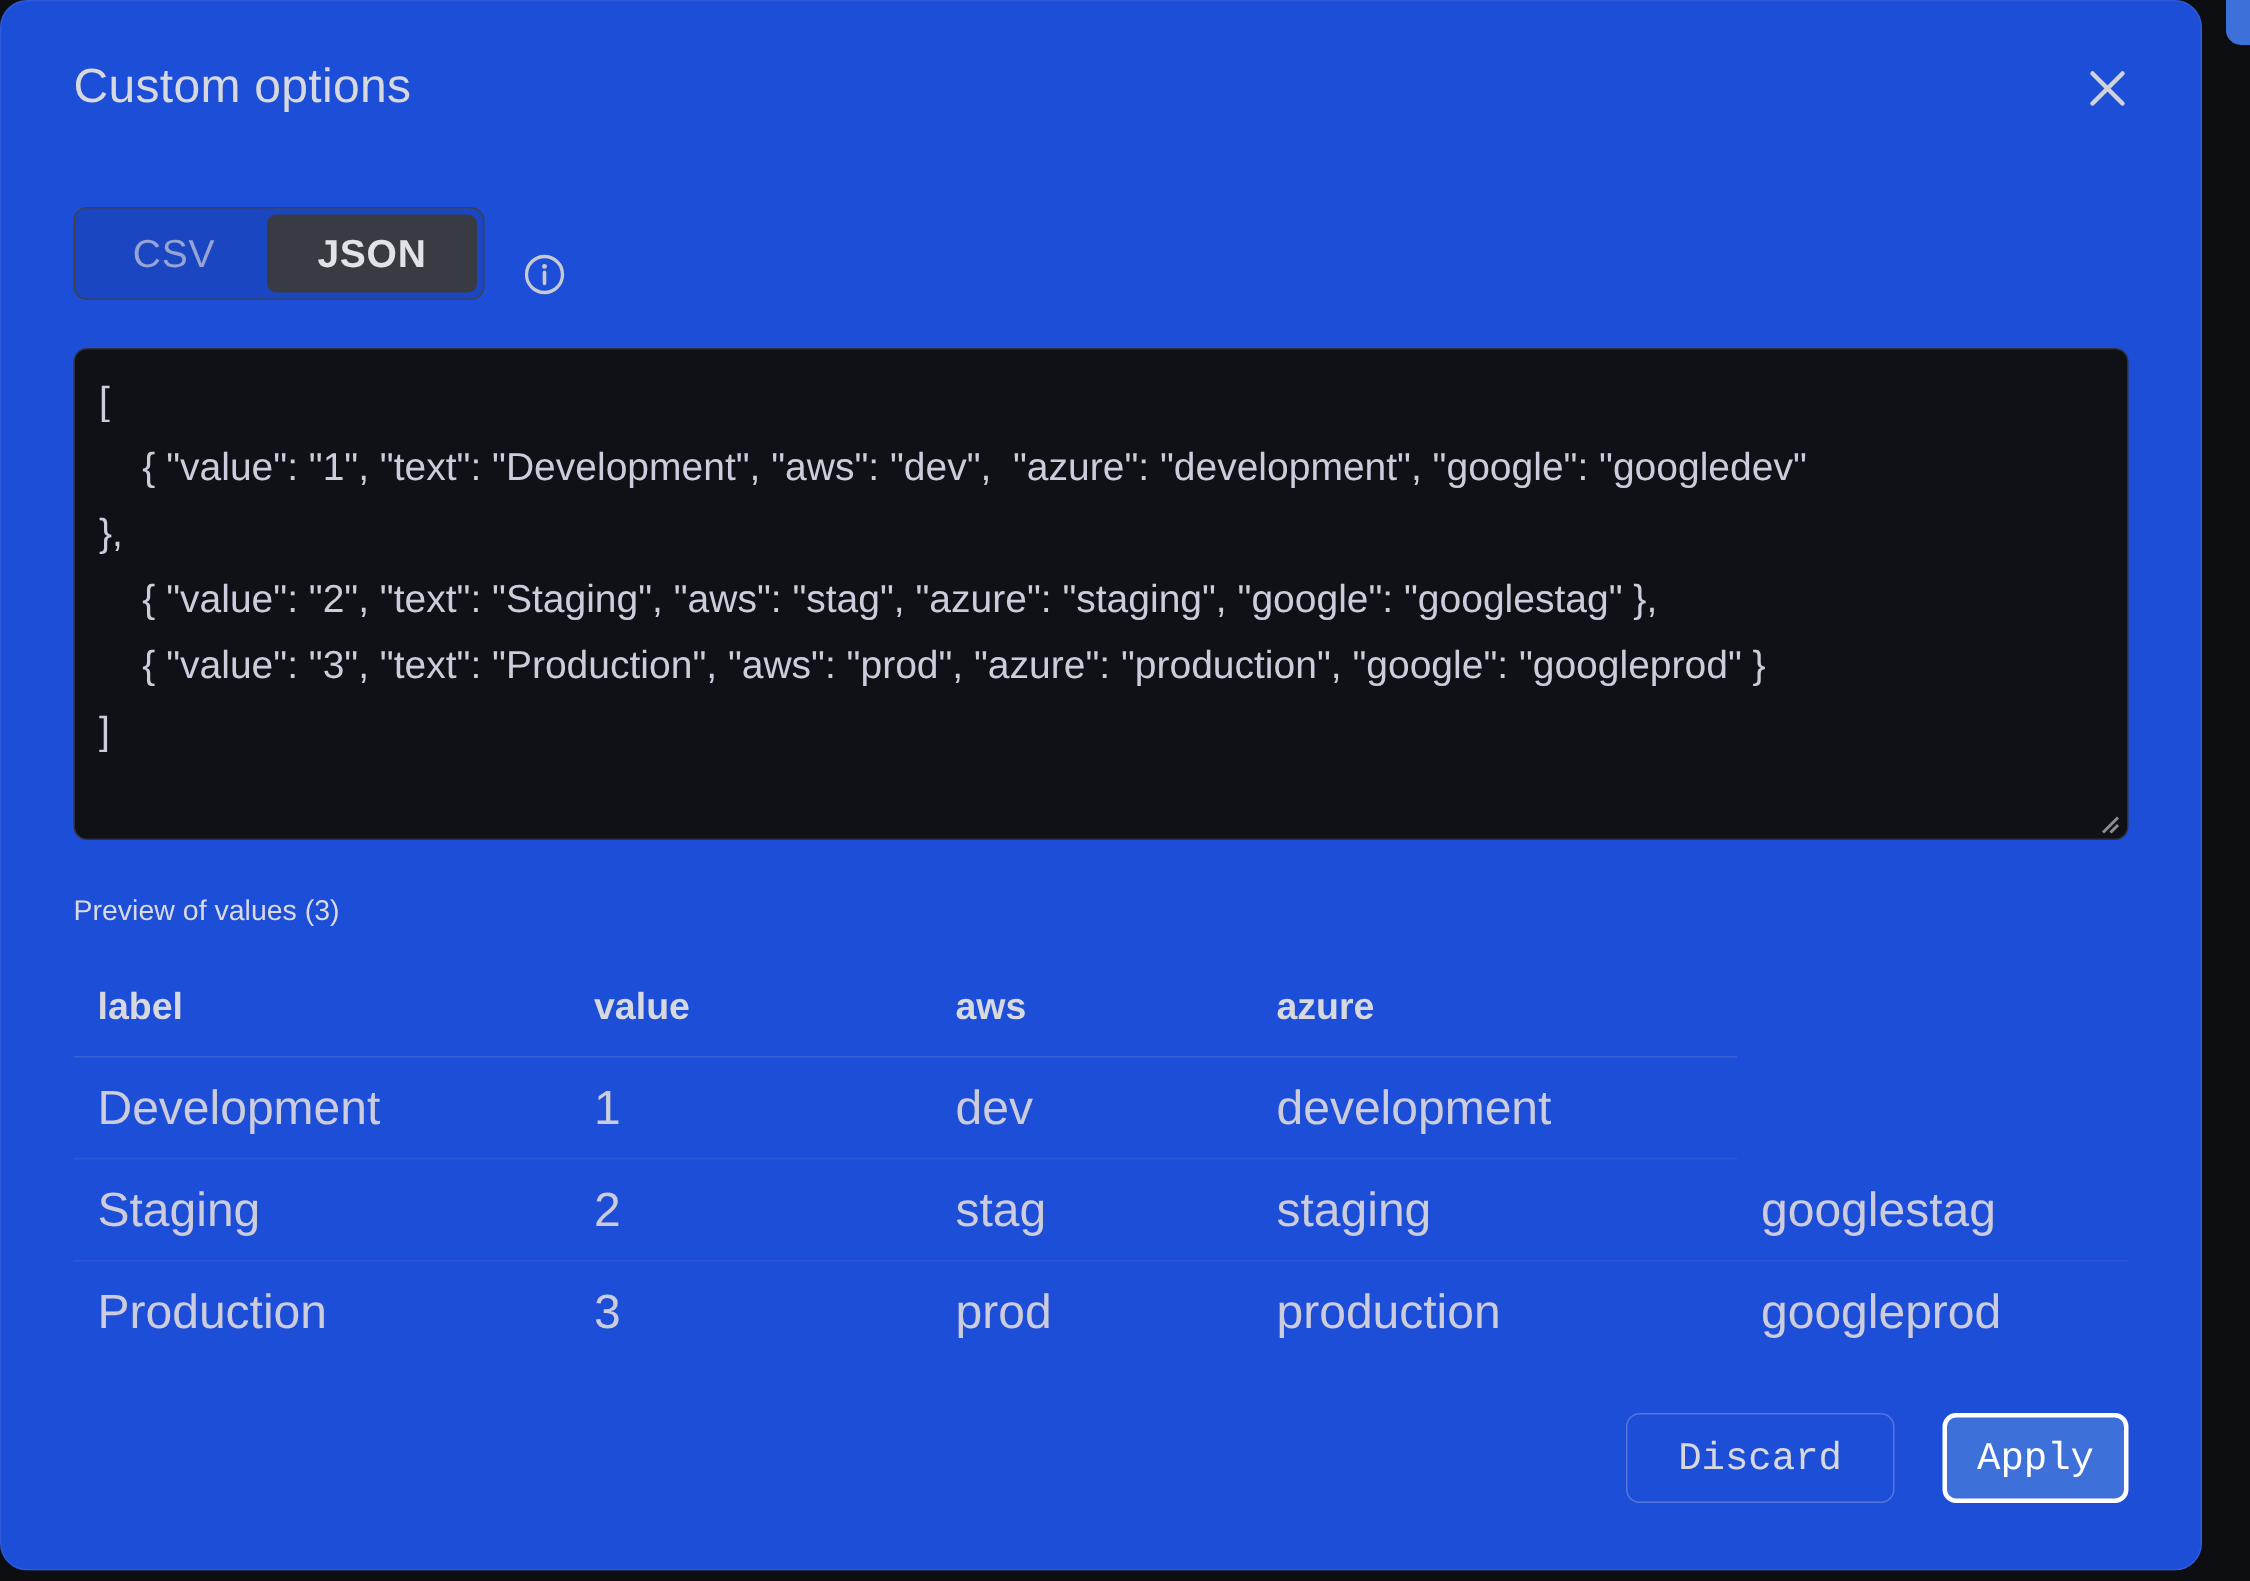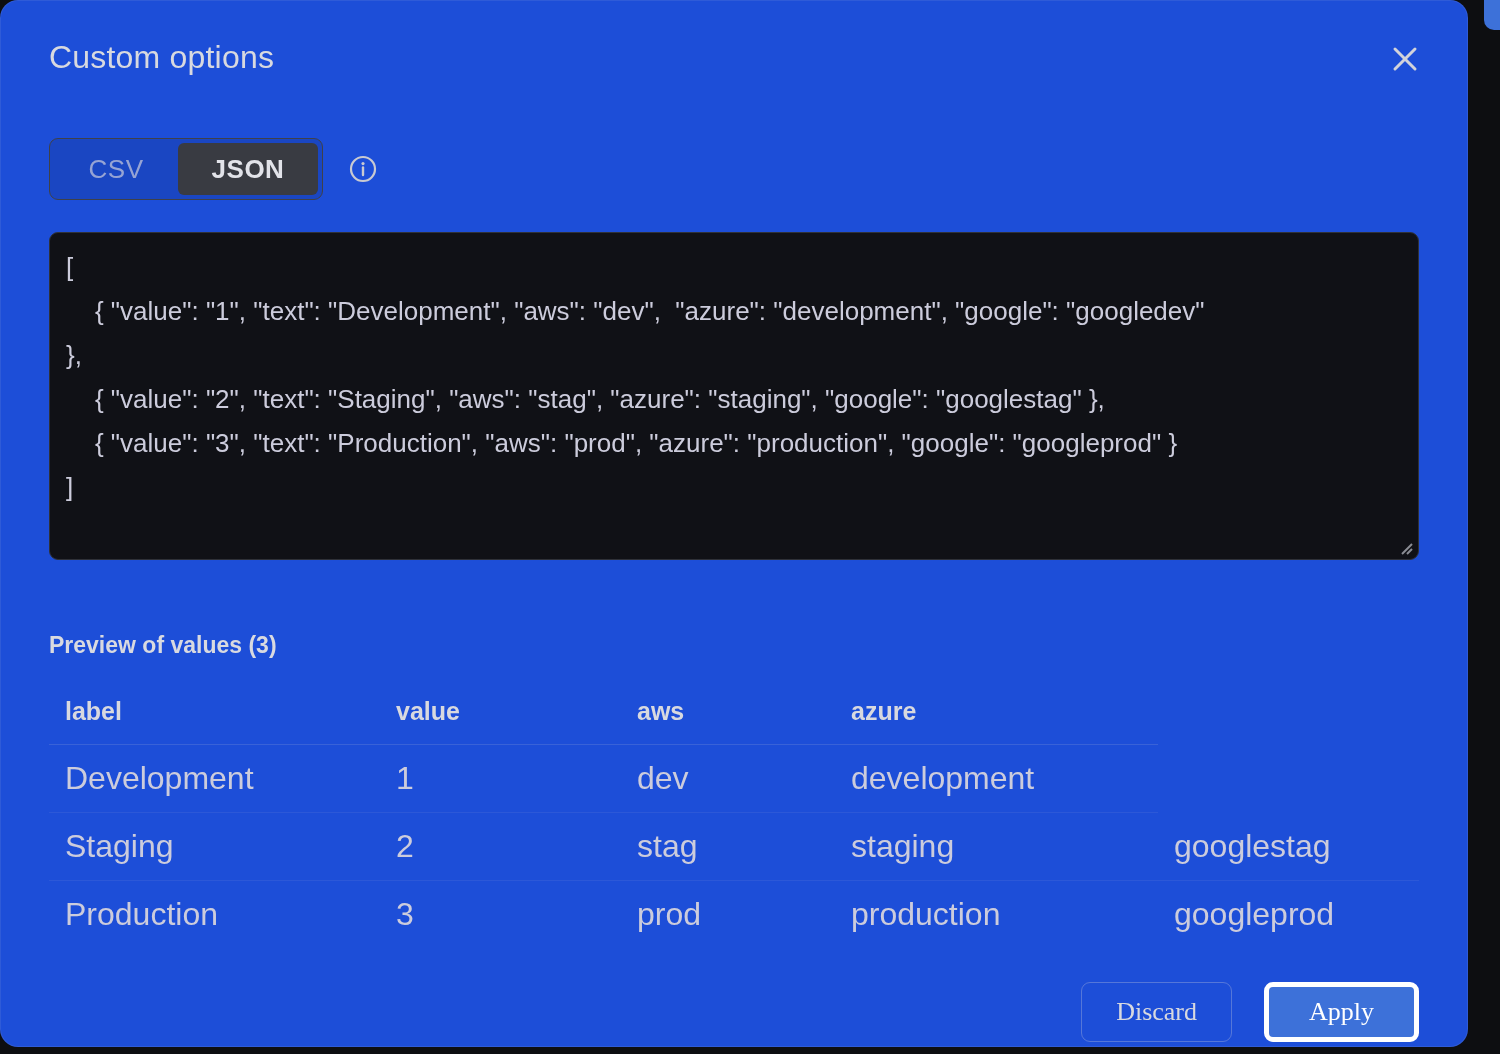--- a/index.html
+++ b/index.html
@@ -32,21 +32,21 @@
     font-size: 32px; font-weight: 500;
     color: #d8d9df; letter-spacing: 0.2px;
   }
   .close-btn {
     position: absolute; top: 36px; right: -8px;
     width: 44px; height: 44px;
     background: transparent; border: none; cursor: pointer;
     display: flex; align-items: center; justify-content: center;
   }
 
-  .toggle-row { margin-top: 62px; display: flex; align-items: center; gap: 26px; }
+  .toggle-row { margin-top: 62px; display: flex; align-items: flex-end; gap: 26px; }
   .radio-group {
     display: inline-flex; align-items: stretch;
     height: 62px; padding: 4px;
     border: 1px solid #3f4148; border-radius: 9px;
     background: rgba(0,0,0,0.10);
   }
   .seg {
     border: none; background: transparent; cursor: pointer;
     border-radius: 6px;
     font-family: "Liberation Sans", sans-serif;
@@ -69,22 +69,22 @@
     padding: 12px 16px;
     color: #ccccdc;
     font-family: "Liberation Sans", sans-serif;
     font-size: 26px; line-height: 44px;
     resize: none; outline: none;
     white-space: pre-wrap; overflow: hidden;
   }
   .resize-handle { position: absolute; right: 5px; bottom: 8px; pointer-events: none; }
 
   .preview-heading {
-    margin-top: 68px;
-    font-size: 23px; font-weight: 700; color: #d9dae0;
+    margin-top: 32px;
+    font-size: 19px; font-weight: 400; color: #d9dae0;
   }
 
   .preview-table { margin-top: 22px; width: 100%; }
   .t-row {
     display: grid;
     grid-template-columns: 331px 241px 214px 323px 1fr;
   }
   .t-cell { padding: 15px 16px; font-size: 32px; color: #ccccdc; font-weight: 500; }
   .t-head .t-cell {
     font-size: 25px; font-weight: 700; color: #d8d9df;
@@ -93,34 +93,34 @@
   }
   .t-body .t-row .t-cell { border-bottom: 1px solid rgba(204,204,220,0.09); }
   .t-body .t-row:last-child .t-cell { border-bottom: none; }
 
   .footer {
     margin-top: 34px;
     display: flex; justify-content: flex-end; gap: 32px;
   }
   .btn {
     height: 60px; border-radius: 9px; cursor: pointer;
-    font-family: Liberation Serif, serif;
+    font-family: Liberation Mono, monospace;
     font-size: 26px; font-weight: 500;
     display: flex; align-items: center; justify-content: center;
   }
   .btn-secondary {
     padding: 0 34px;
     background: transparent;
     border: 1px solid rgba(204,204,220,0.32);
     color: #d8d9df;
   }
   .btn-primary {
-    padding: 0 40px;
+    padding: 0 20px;
     background: #3d71d9;
-    border: 5px solid #ffffff;
+    border: 3px solid #ffffff;
     color: #ffffff;
   }
 </style>
 </head>
 <body>
 
 <div class="page">
   <div class="behind-blue"></div>
 
   <div class="modal">

